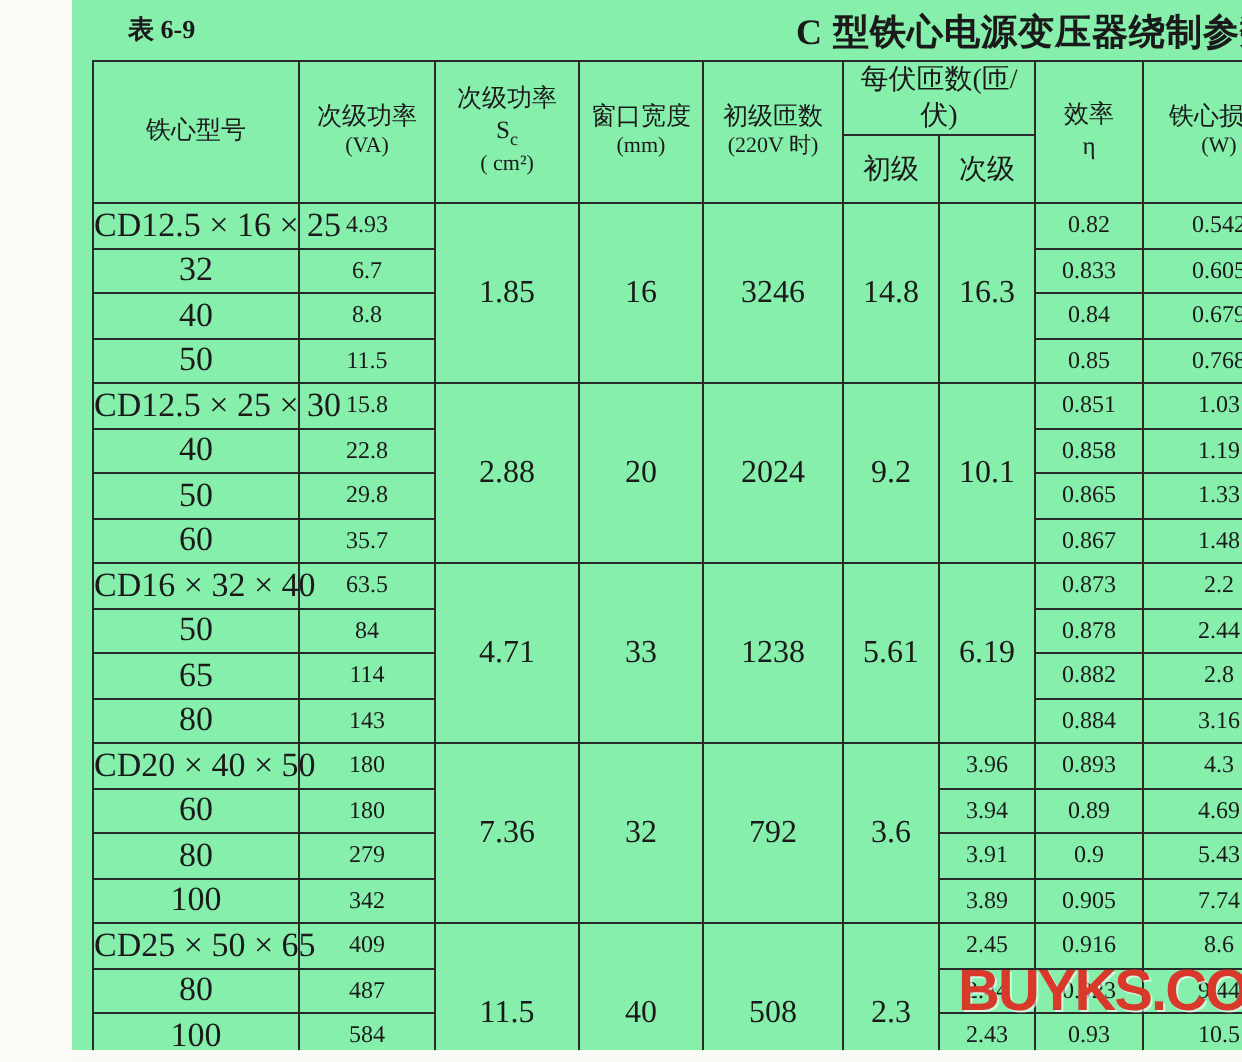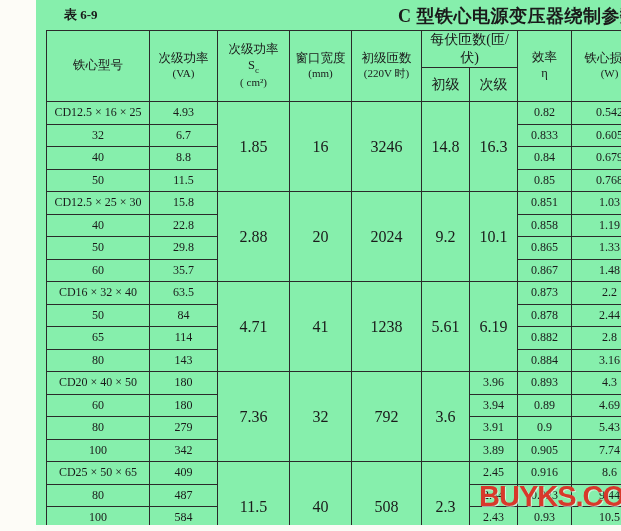--- a/index.html
+++ b/index.html
@@ -71,21 +71,21 @@
     font-size: 11px;
   }
   .hdr-sm {
     height: 33px;
     font-size: 14px;
   }
   .model-col {
     text-align: left;
     padding-left: 6px;
     white-space: nowrap;
-    font-size: 12px;
+    font-size: 17px;
   }
   .model-col.indent {
     text-align: center;
     padding-left: 0;
   }
   .data-row td {
     height: 21.5px;
   }
   .grp-first td {
     border-top: 1px solid #2a2a2a;
@@ -233,21 +233,21 @@
         <td class="model-col indent">60</td>
         <td>35.7</td>
         <td>0.867</td>
         <td>1.48</td>
       </tr>
 
       <tr class="data-row grp-first">
         <td class="model-col">CD16 × 32 × 40</td>
         <td>63.5</td>
         <td class="merge" rowspan="4">4.71</td>
-        <td class="merge" rowspan="4">41</td>
+        <td class="merge" rowspan="4">33</td>
         <td class="merge" rowspan="4">1238</td>
         <td class="merge" rowspan="4">5.61</td>
         <td class="merge" rowspan="4">6.19</td>
         <td>0.873</td>
         <td>2.2</td>
       </tr>
       <tr class="data-row">
         <td class="model-col indent">50</td>
         <td>84</td>
         <td>0.878</td>

